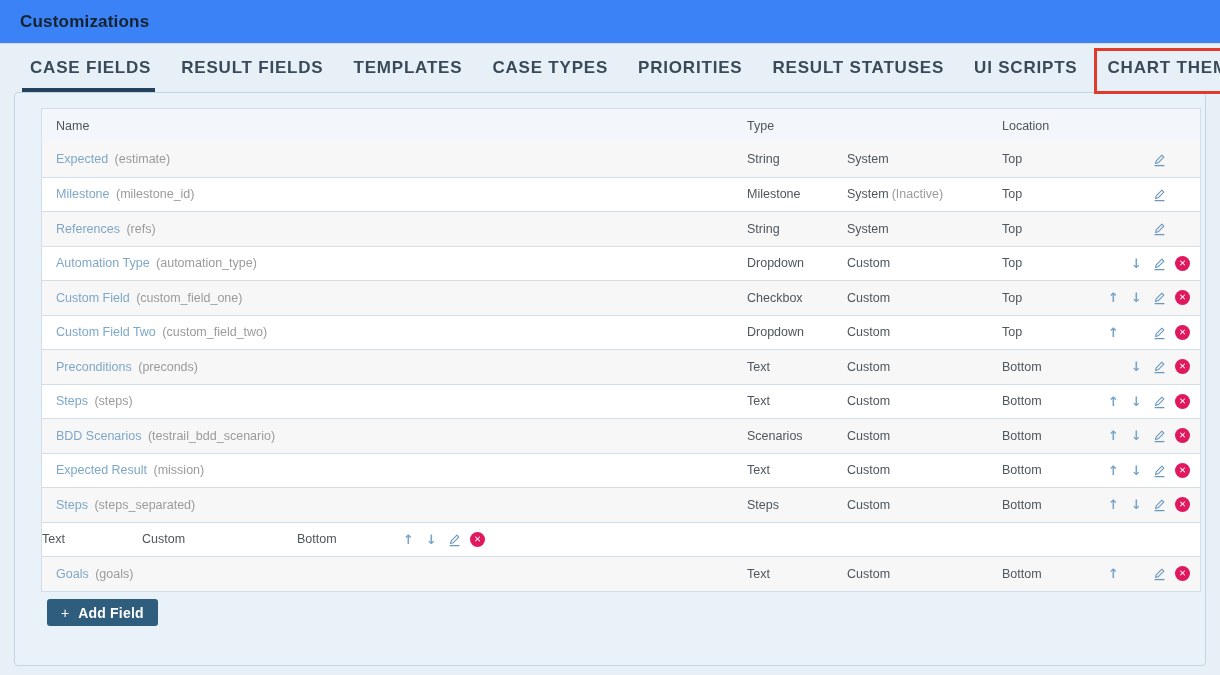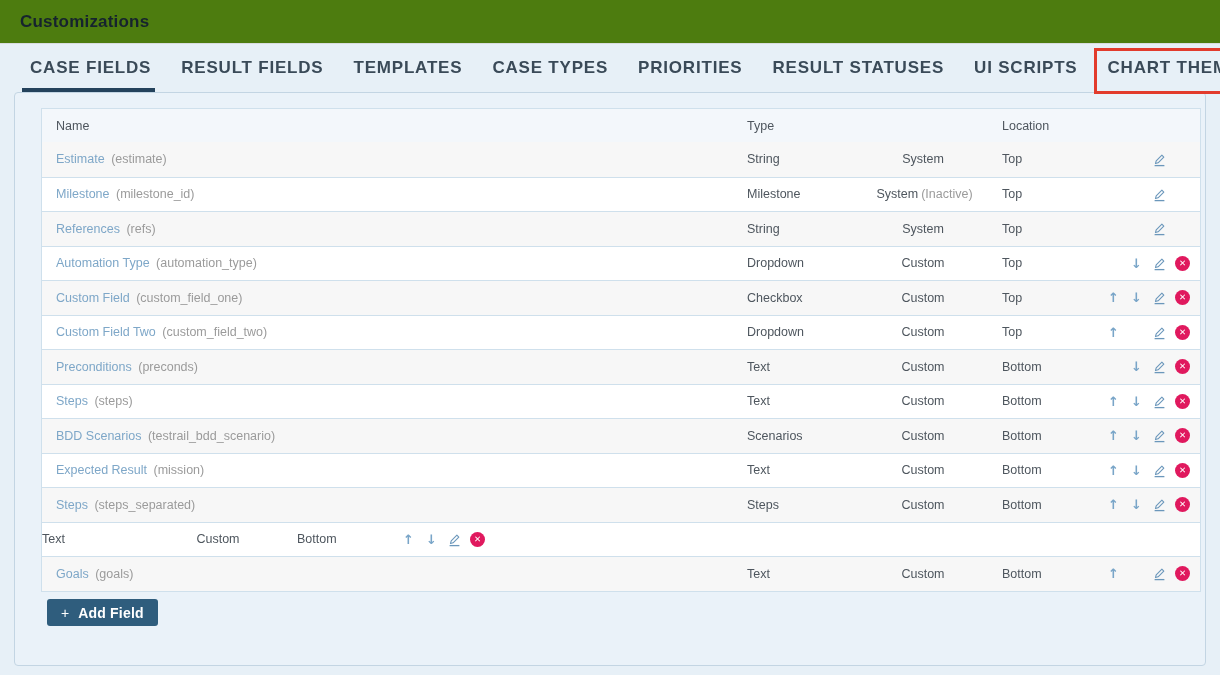--- a/index.html
+++ b/index.html
@@ -16,21 +16,21 @@
   html,body{width:1220px;height:675px;overflow:hidden;}
   body{
     position:relative;
     font-family:"Liberation Sans", sans-serif;
     background:#e7f0f7;
     -webkit-font-smoothing:antialiased;
   }
   
   .topbar{
     position:absolute;top:0;left:0;right:0;height:44px;
-    background:#4d7c0f;border-bottom:1px solid #d8dcdf;
+    background:#3b82f6;border-bottom:1px solid #d8dcdf;
   }
   .page-title{
     position:absolute;left:20px;top:12px;
     font-size:17px;font-weight:bold;color:#16232e;letter-spacing:.2px;
   }
   
   .tab-bar{
     position:absolute;left:30px;top:44px;height:48px;right:10px;
     display:flex;align-items:center;gap:30px;
   }
@@ -60,21 +60,21 @@
   .trow{
     display:flex;align-items:center;height:34.5px;font-size:12.5px;color:#4e565e;
   }
   .trow + .trow{border-top:1px solid var(--sep);}
   .trow.header-row{height:33px;background:#f3f7fb;color:#4e565e;}
   .trow.odd{background:#f7f7f7;}
   .trow.even{background:#ffffff;}
   .cell{flex:none;}
   .name-cell{width:705px;padding-left:14px;white-space:nowrap;overflow:hidden;}
   .type-cell{width:100px;}
-  .origin-cell{width:155px;text-align:center;}
+  .origin-cell{width:155px;}
   .loc-cell{width:100px;}
   .actions-cell{width:100px;display:flex;align-items:center;justify-content:flex-end;padding-right:8px;}
   .field-link{color:var(--link-blue);text-decoration:none;cursor:pointer;}
   .sysname,.origin-note{color:#9b9b9b;margin-left:3px;}
   .slot{width:24px;display:inline-flex;justify-content:center;align-items:center;height:20px;}
   .arrow{
     font-family:"DejaVu Sans", sans-serif;font-size:13px;font-weight:bold;
     color:var(--arrow-blue);cursor:pointer;line-height:1;
   }
   .edit-btn{display:inline-flex;cursor:pointer;color:var(--icon-blue);}
@@ -147,21 +147,21 @@
     <div class="trow header-row">
       <div class="cell name-cell">Name</div>
       <div class="cell type-cell">Type</div>
       <div class="cell origin-cell"></div>
       <div class="cell loc-cell">Location</div>
       <div class="cell actions-cell"></div>
     </div>
     <div id="rows-container">
   <div class="trow odd">
     <div class="cell name-cell">
-      <a class="field-link">Estimate</a>
+      <a class="field-link">Expected</a>
       <span class="sysname">(estimate)</span>
     </div>
     <div class="cell type-cell">String</div>
     <div class="cell origin-cell">
       <span class="origin-text">System</span><span class="origin-note"></span>
     </div>
     <div class="cell loc-cell">Top</div>
     <div class="cell actions-cell">
       <span class="slot"></span>
       <span class="slot"></span>

